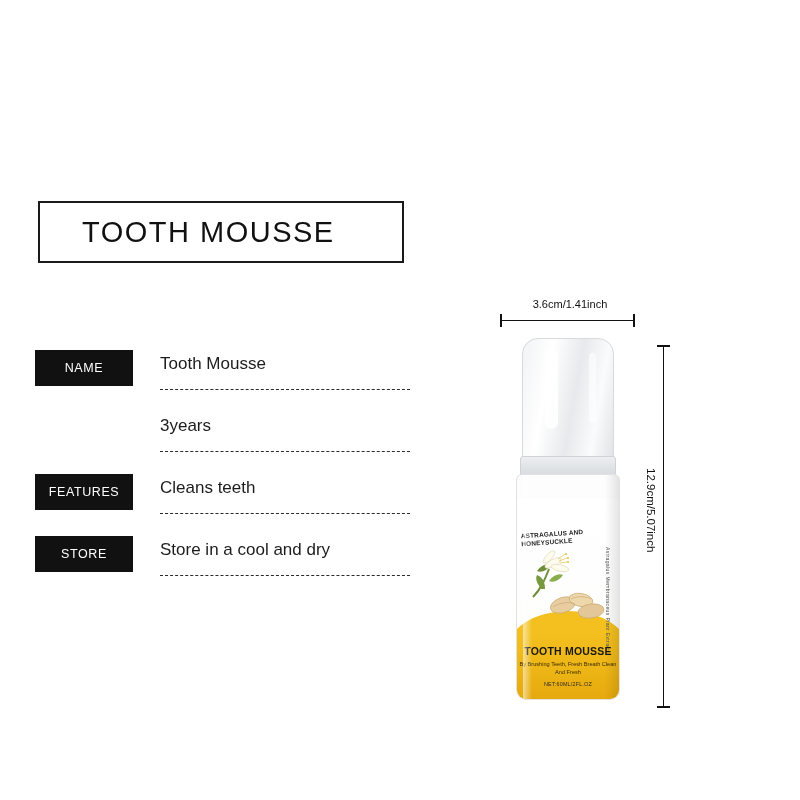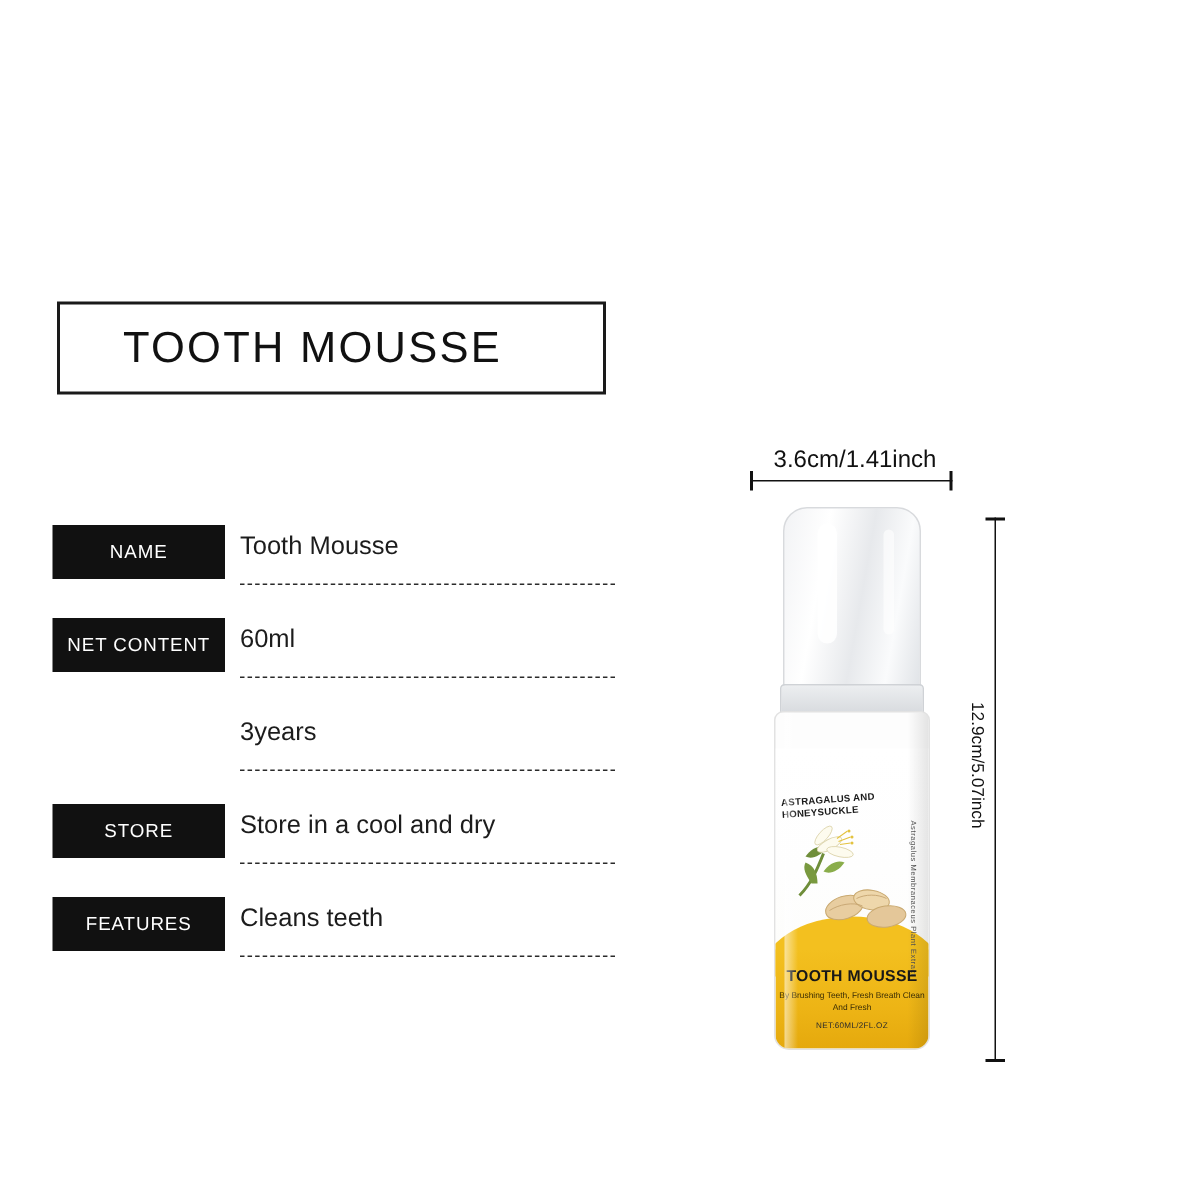--- a/index.html
+++ b/index.html
@@ -43,21 +43,21 @@
     width: 375px;
   }
   .spec-row {
     position: relative;
     height: 62px;
   }
   .spec-label {
     position: absolute;
     left: 0;
     top: 0;
-    width: 115px;
+    width: 98px;
     height: 36px;
     background: #111111;
     color: #ffffff;
     font-size: 12.5px;
     letter-spacing: 0.6px;
     display: flex;
     align-items: center;
     justify-content: center;
     text-align: center;
   }
@@ -99,21 +99,21 @@
     background: #111;
   }
   #width-dim .cap-l { left: 0; }
   #width-dim .cap-r { right: 0; }
   #width-label {
     position: absolute;
     left: 495px;
     top: 298px;
     width: 150px;
     text-align: center;
-    font-size: 16px;
+    font-size: 11px;
     color: #111;
   }
 
   
   #height-dim {
     position: absolute;
     left: 663px;
     top: 345px;
     width: 1px;
     height: 363px;
@@ -326,40 +326,35 @@
 </div>
 
 <div id="spec-list">
 
   <div class="spec-row">
     <div class="spec-label">NAME</div>
     <div class="spec-value">Tooth Mousse</div>
     <div class="spec-underline"></div>
   </div>
 
-  <div class="spec-row">
-    <div class="spec-label">NET  CONTENT</div>
-    <div class="spec-value">60ml</div>
-    <div class="spec-underline"></div>
-  </div>
 
   <div class="spec-row">
     <div class="spec-value">3years</div>
     <div class="spec-underline"></div>
   </div>
 
   <div class="spec-row">
+    <div class="spec-label">FEATURES</div>
+    <div class="spec-value">Cleans teeth</div>
+    <div class="spec-underline"></div>
+  </div>
+
+  <div class="spec-row">
     <div class="spec-label">STORE</div>
     <div class="spec-value">Store in a cool and dry</div>
-    <div class="spec-underline"></div>
-  </div>
-
-  <div class="spec-row">
-    <div class="spec-label">FEATURES</div>
-    <div class="spec-value">Cleans teeth</div>
     <div class="spec-underline"></div>
   </div>
 
 
 </div>
 
 <div id="width-label">3.6cm/1.41inch</div>
 <div id="width-dim">
   <div class="line"></div>
   <div class="cap-l"></div>

